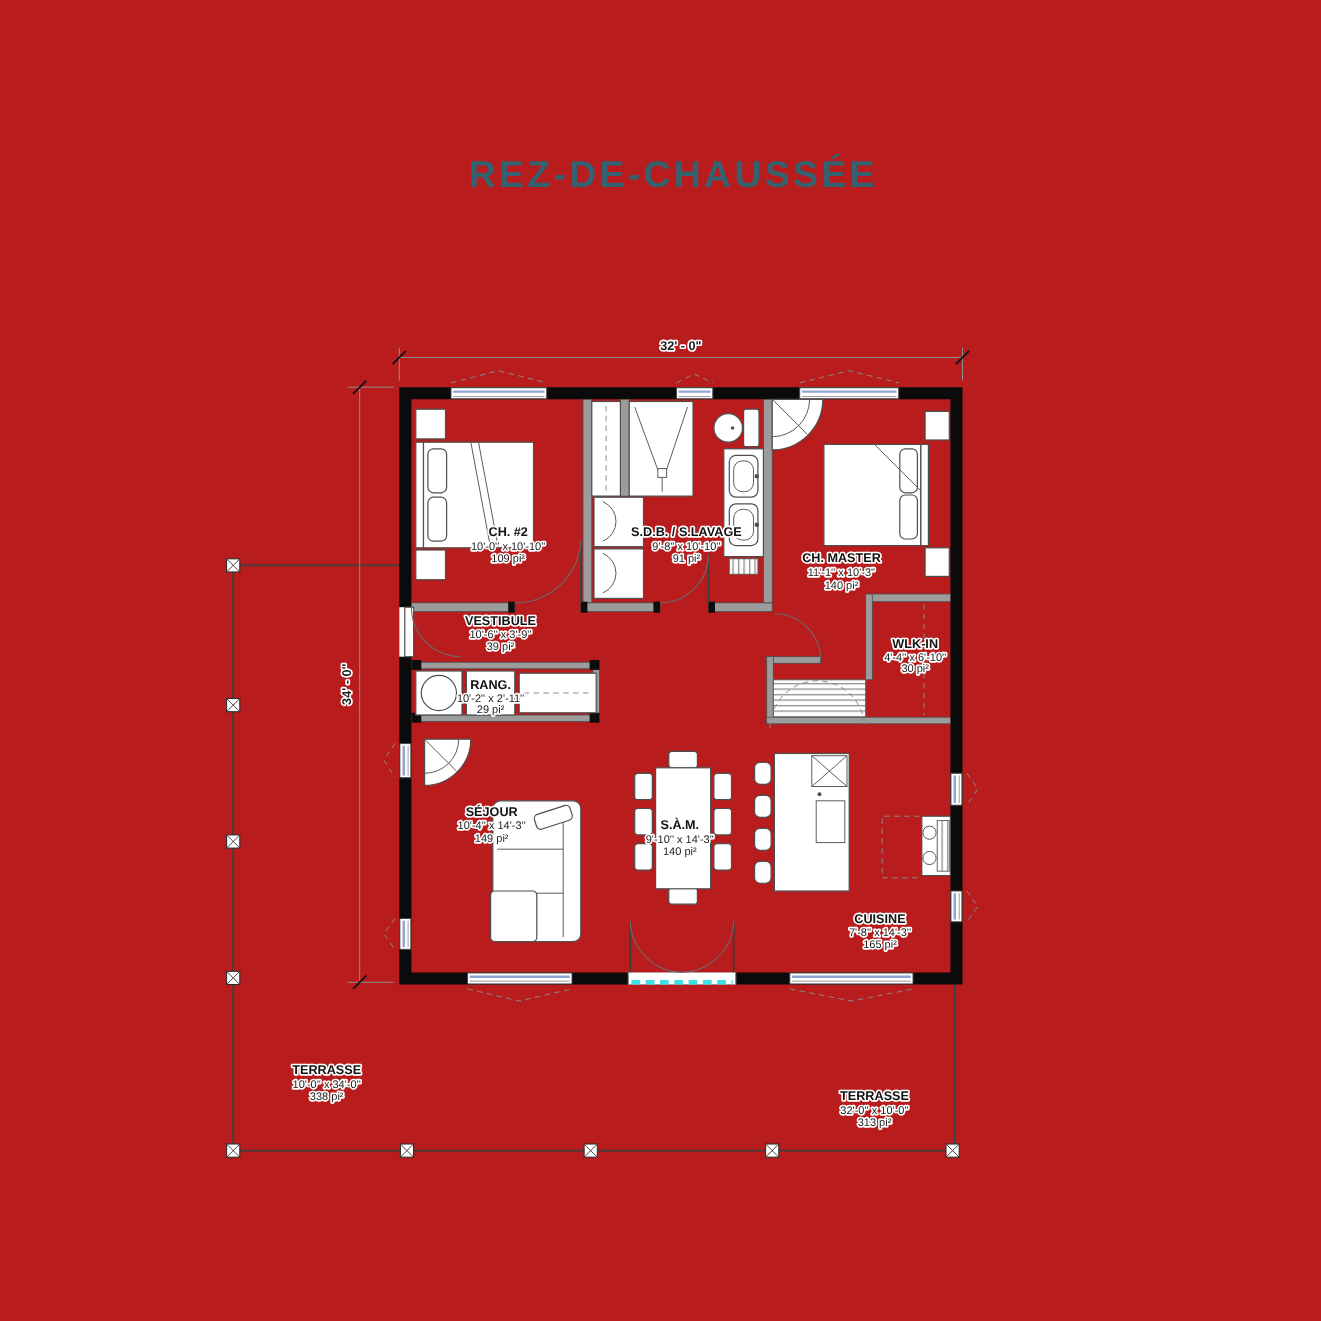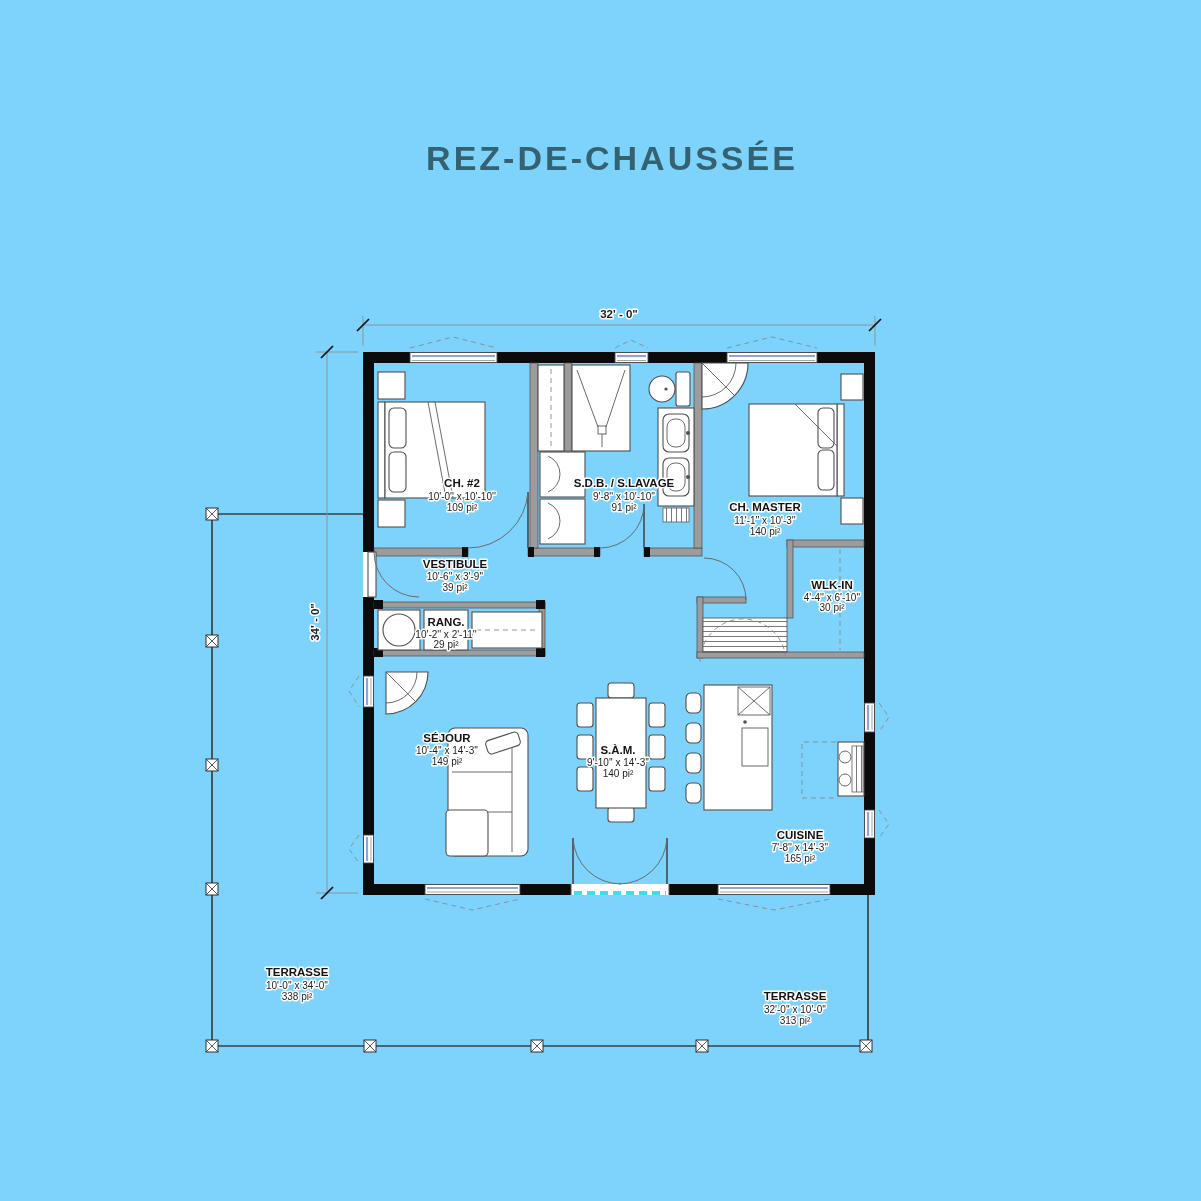--- a/index.html
+++ b/index.html
@@ -1,16 +1,16 @@
 <!DOCTYPE html>
 <html><head>
 <meta charset="utf-8">
 <style>
   html,body{margin:0;padding:0;background:#ffffff;}
-  .stage{width:1201px;height:1201px;position:relative;background:#7dd3fc;}
+  .stage{width:1201px;height:1201px;position:relative;background:#b91c1c;}
   svg{display:block;}
   .wall-int{fill:#9c9c9c;stroke:#4a4a4a;stroke-width:.7;}
   .cap{fill:#0d0d0d;}
   .furn{fill:#ffffff;stroke:#4f4f4f;stroke-width:1.1;}
   .furn2{fill:none;stroke:#5a5a5a;stroke-width:.9;}
   .door-arc{fill:none;stroke:#6b6b6b;stroke-width:1;}
   .leaf{stroke:#3f3f3f;stroke-width:1.5;}
   .dash{fill:none;stroke:#8a8a8a;stroke-width:.9;stroke-dasharray:5 4;}
   .win-frame{fill:#ffffff;stroke:#464646;stroke-width:.9;}
   .glaze-b{fill:none;stroke-width:2.2;}

